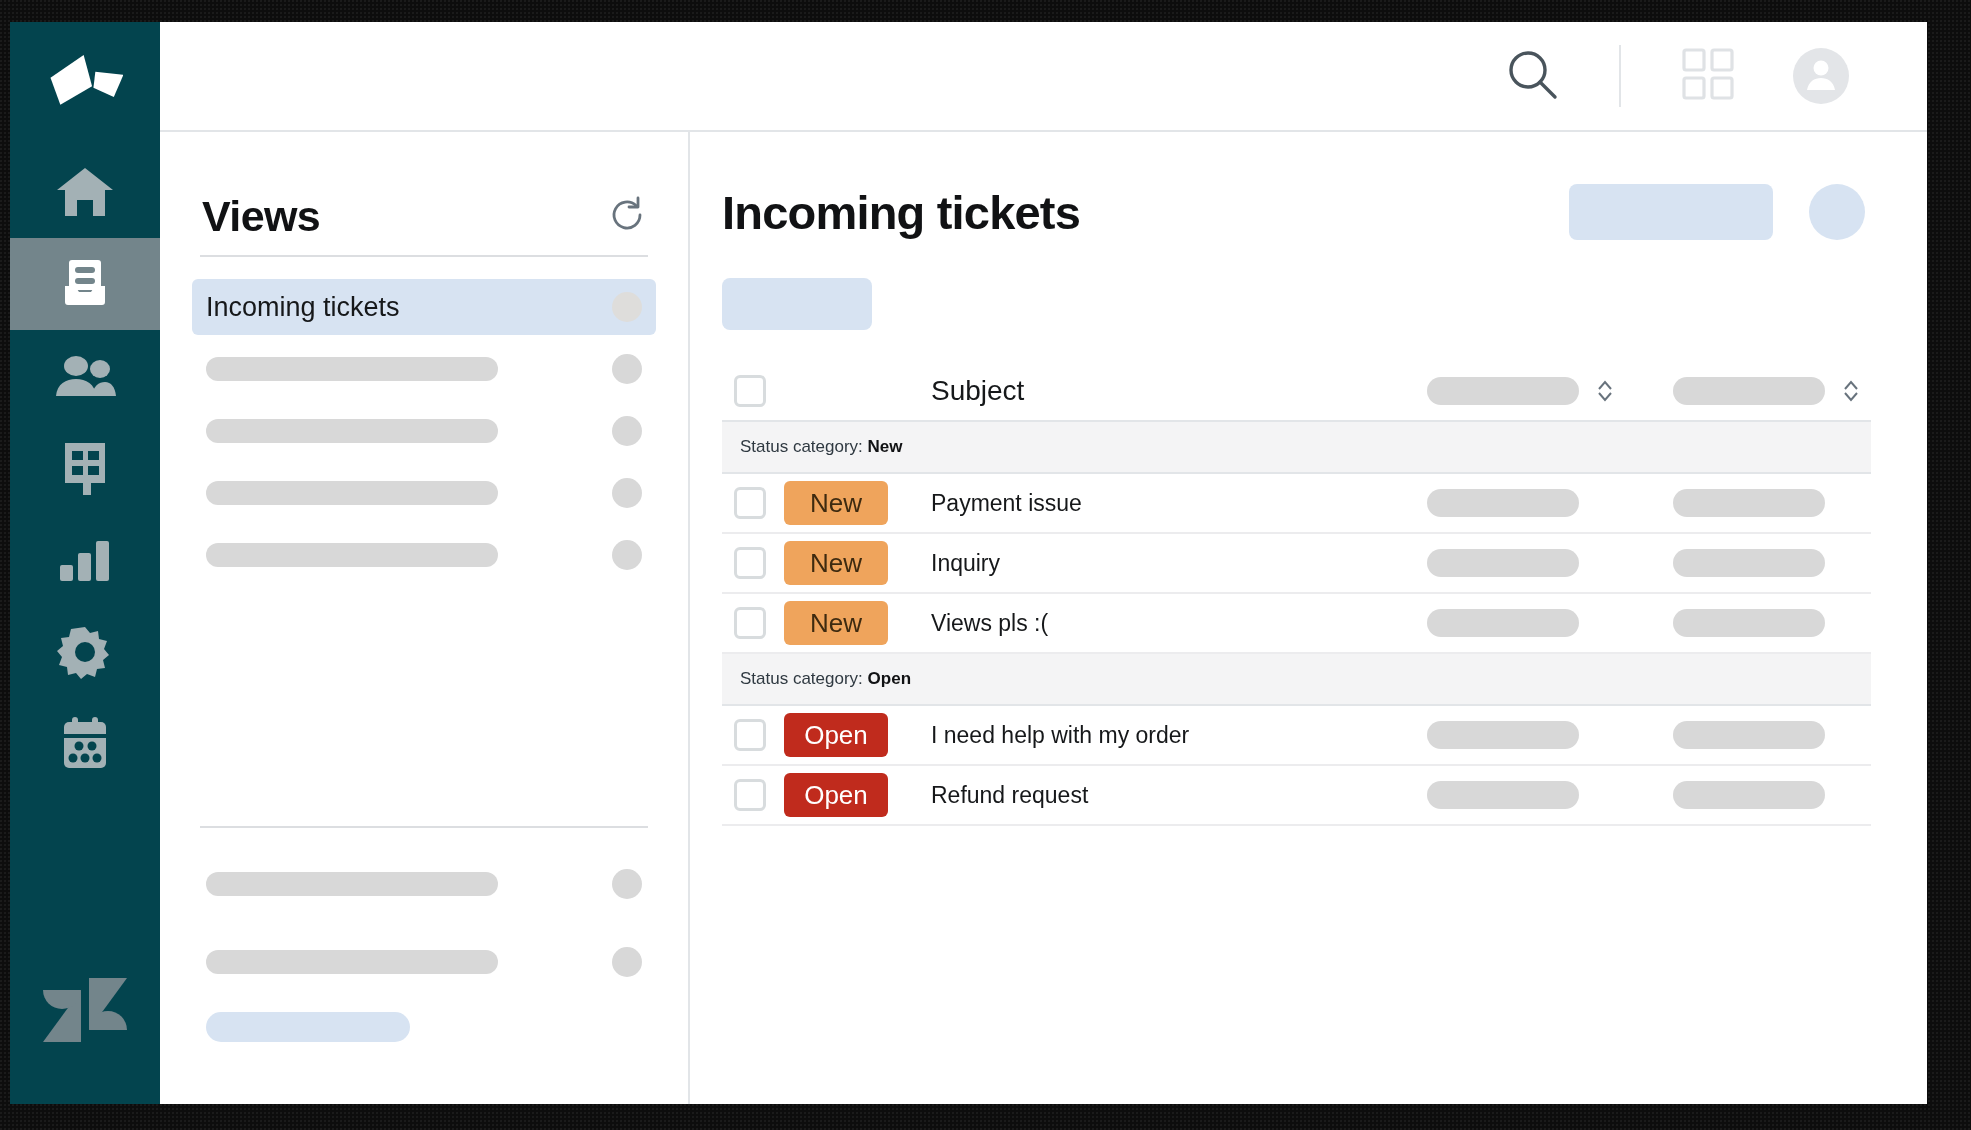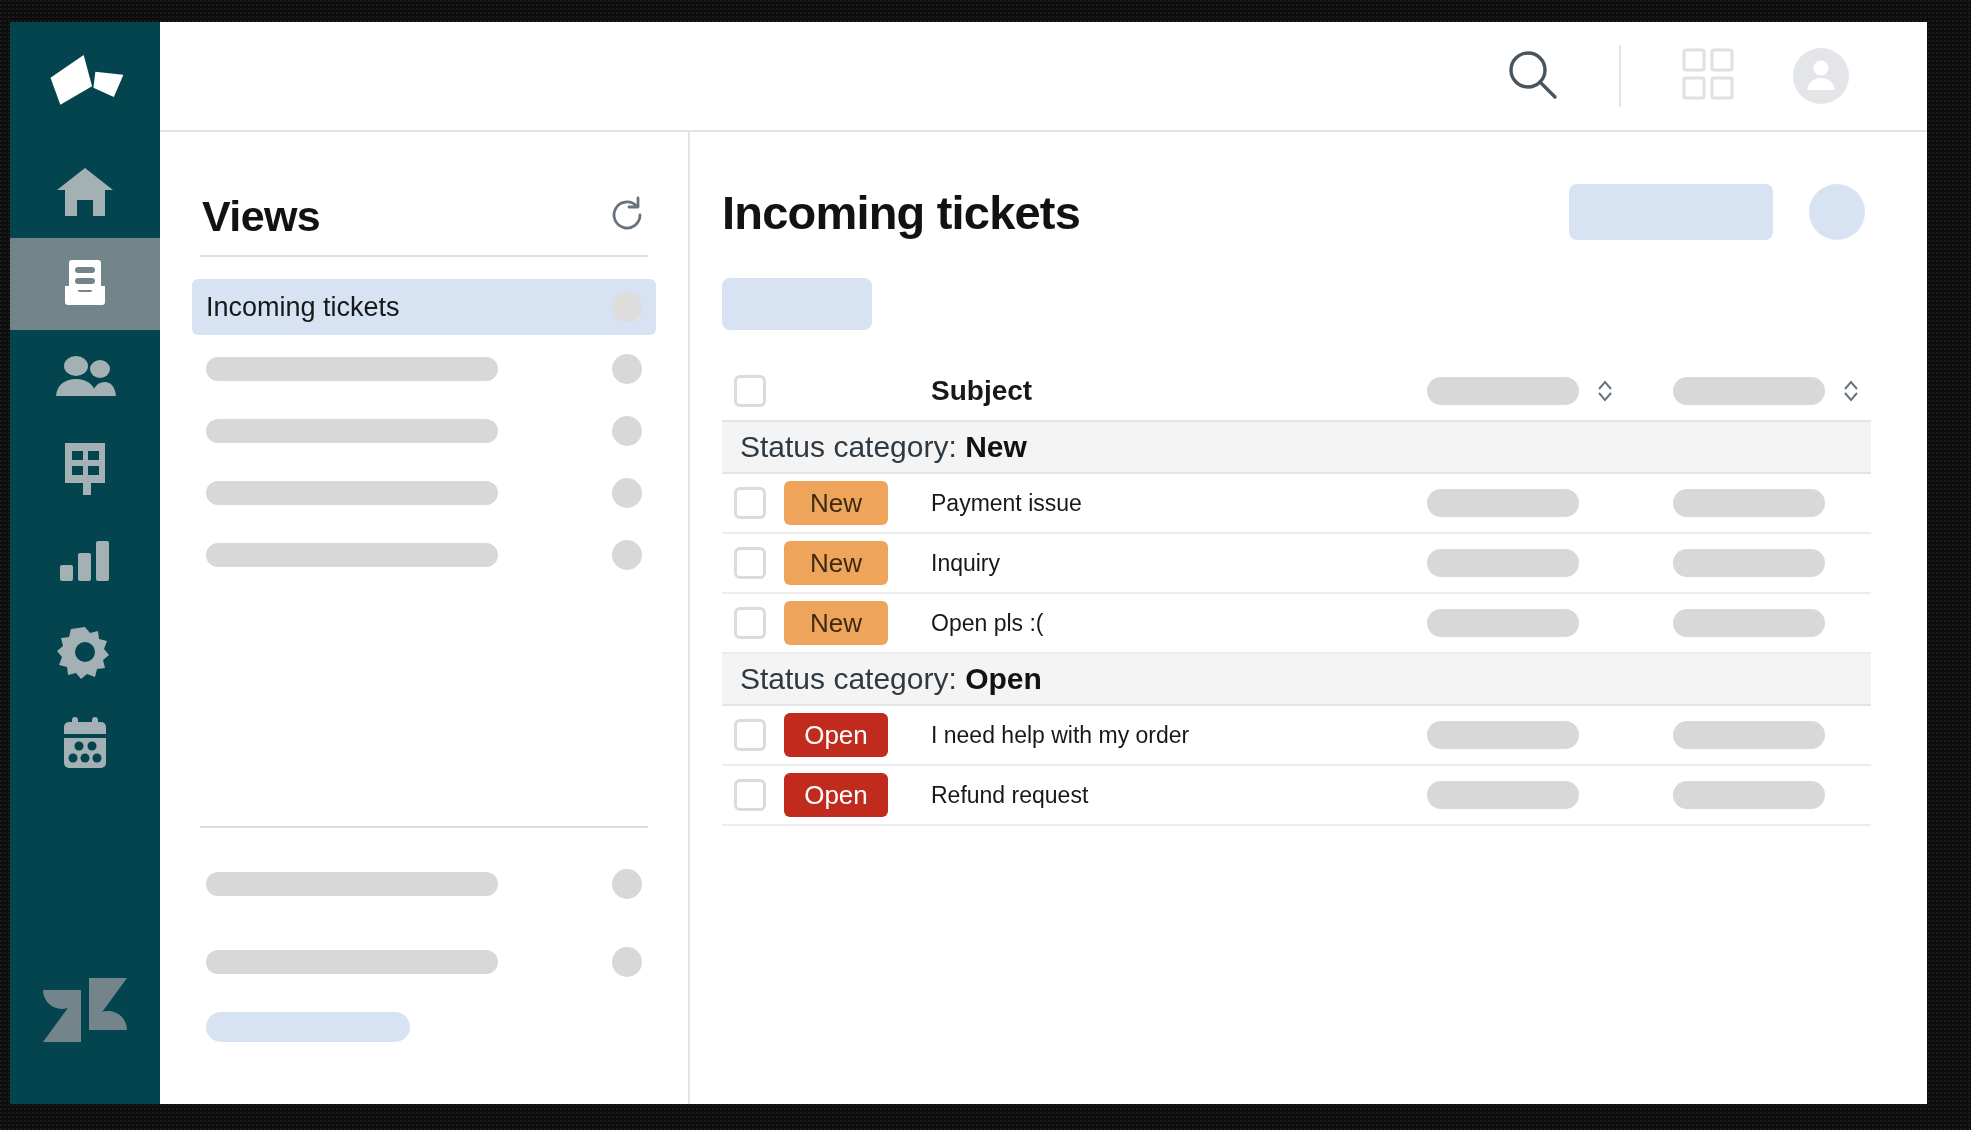--- a/index.html
+++ b/index.html
@@ -191,21 +191,21 @@
   .table { margin-top: 32px; }
   .t-row { display: flex; align-items: center; height: 60px; }
   .t-head { border-bottom: 2px solid #e2e5e8; }
   .t-group {
     background: #f4f4f5;
     border-bottom: 2px solid #e2e5e8;
     height: 52px;
     align-items: center;
     display: flex;
     padding-left: 18px;
-    font-size: 30px;
+    font-size: 17px;
     color: #2f3941;
   }
   .t-group b { font-weight: bold; color: #111214; }
   .t-body-row { border-bottom: 2px solid #ececee; }
 
   .c-check { width: 62px; flex: 0 0 62px; display: flex; align-items: center; justify-content: flex-start; padding-left: 12px; }
   .chk {
     width: 32px; height: 32px;
     border: 3px solid #d8dcde;
     border-radius: 6px;
@@ -225,21 +225,21 @@
   .badge.new  { background: #EFA45C; color: #3e2a10; }
   .badge.open { background: #C02B1D; color: #ffffff; }
   .c-subject { flex: 1 1 auto; font-size: 23px; color: #16181a; padding-left: 24px; }
   .c-col {
     width: 198px; flex: 0 0 198px;
     display: flex; align-items: center; gap: 16px;
   }
   .c-col .sk-bar { width: 152px; height: 28px; border-radius: 14px; }
   .c-col.gap2 { margin-left: 48px; }
   .sort { display: flex; flex-direction: column; align-items: center; }
-  .t-head .c-subject { font-size: 28px; font-weight: bold; color: #16181a; }
+  .t-head .c-subject { font-size: 28px; font-weight: normal; color: #16181a; }
 </style>
 </head>
 <body>
 
 <div class="frame"></div>
 
 <div class="app">
 
   <nav class="rail">
 
@@ -502,21 +502,21 @@
               </div>
           </div>
 
           <div class="t-row t-body-row">
             <div class="c-check">
                 <span class="chk"></span>
               </div>
             <div class="c-status">
               <span class="badge new">New</span>
             </div>
-            <div class="c-subject">Open pls :(</div>
+            <div class="c-subject">Views pls :(</div>
             <div class="c-col">
                 <span class="sk-bar"></span>
               </div>
             <div class="c-col gap2">
                 <span class="sk-bar"></span>
               </div>
           </div>
 
           <div class="t-group">
             <span>Status category:</span>&nbsp;<b>Open</b>

